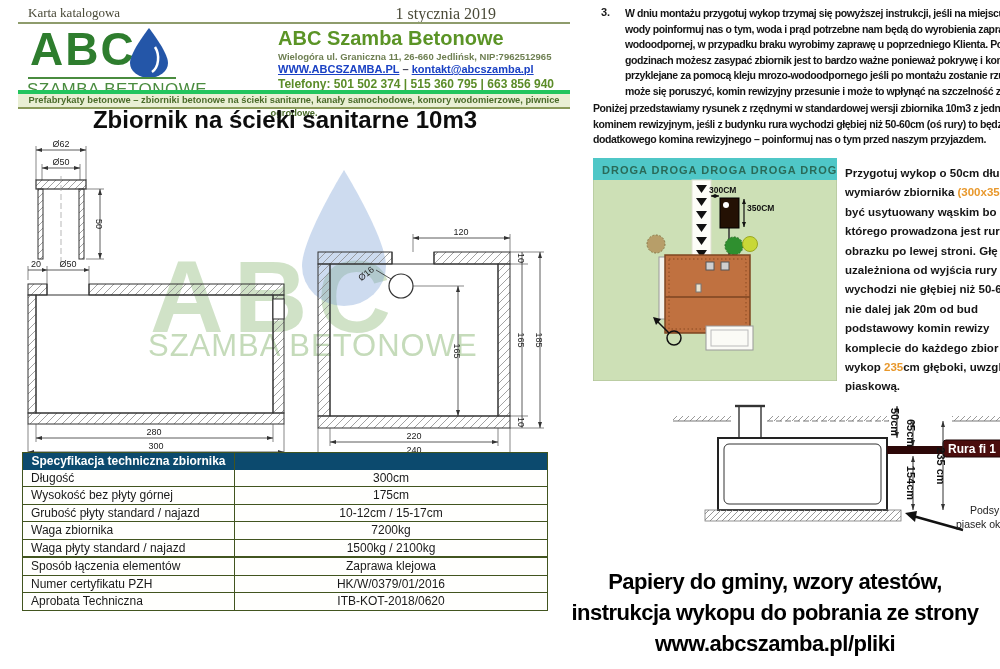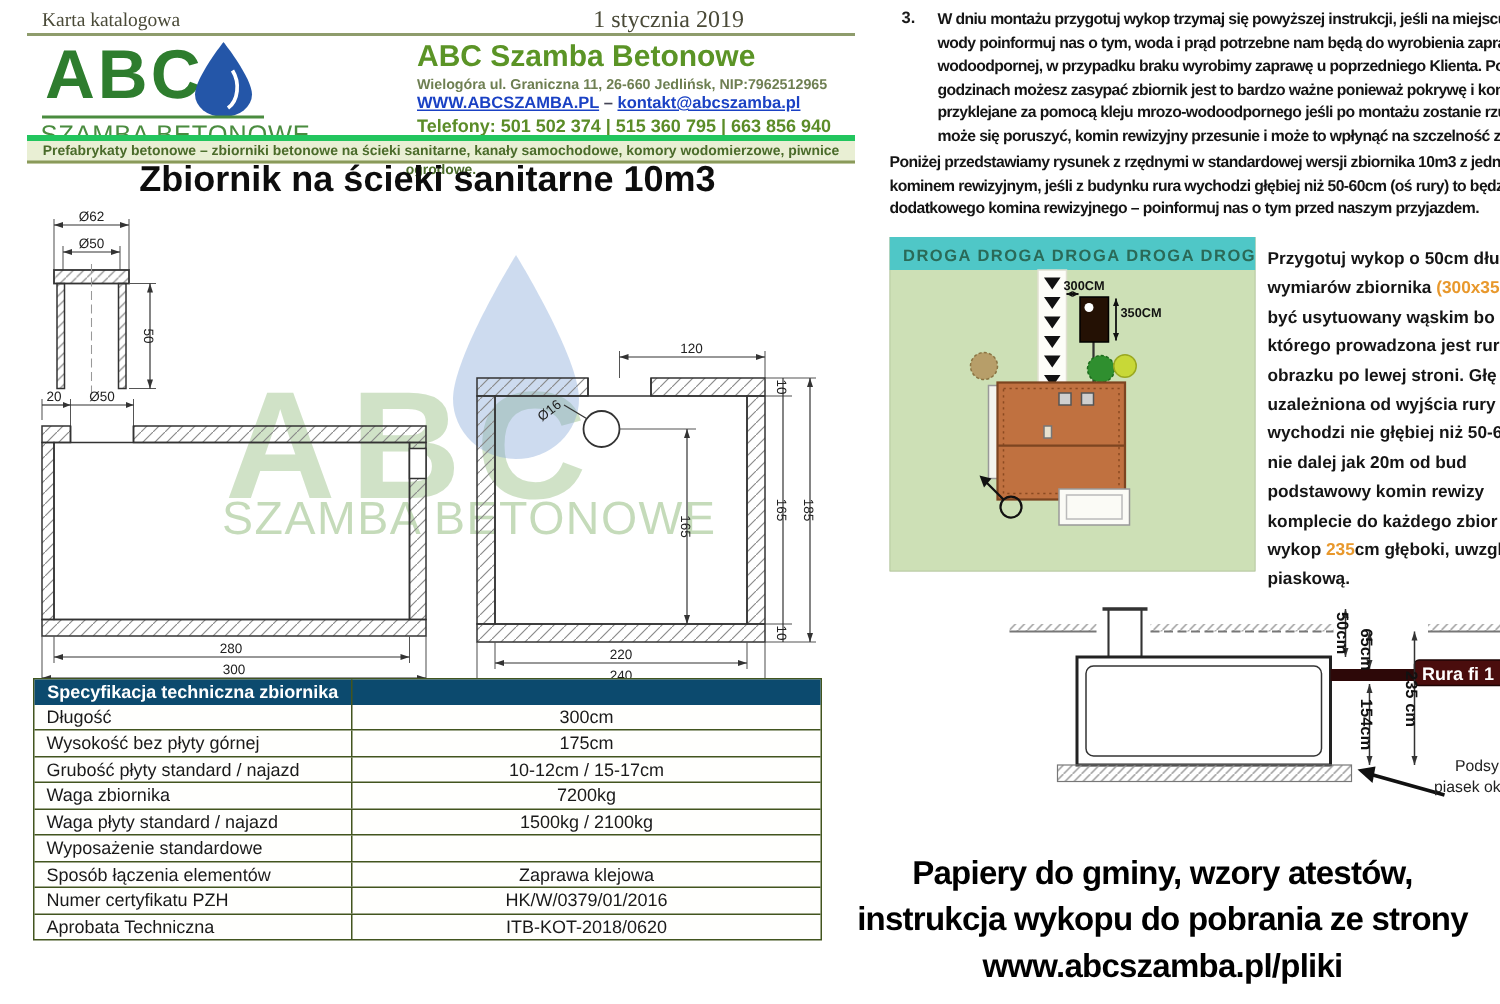--- a/index.html
+++ b/index.html
@@ -223,21 +223,20 @@
     </div>
       <div class="trow">
       <div class="tlabel">Waga zbiornika</div>
       <div class="tvalue">7200kg</div>
     </div>
       <div class="trow">
       <div class="tlabel">Waga płyty standard  / najazd</div>
       <div class="tvalue">1500kg / 2100kg</div>
     </div>
       <div class="trow">
-      <div class="tlabel">Wyposażenie standardowe</div>
     </div>
       <div class="trow">
       <div class="tlabel">Sposób łączenia elementów</div>
       <div class="tvalue">Zaprawa klejowa</div>
     </div>
       <div class="trow">
       <div class="tlabel">Numer certyfikatu PZH</div>
       <div class="tvalue">HK/W/0379/01/2016</div>
     </div>
       <div class="trow">

